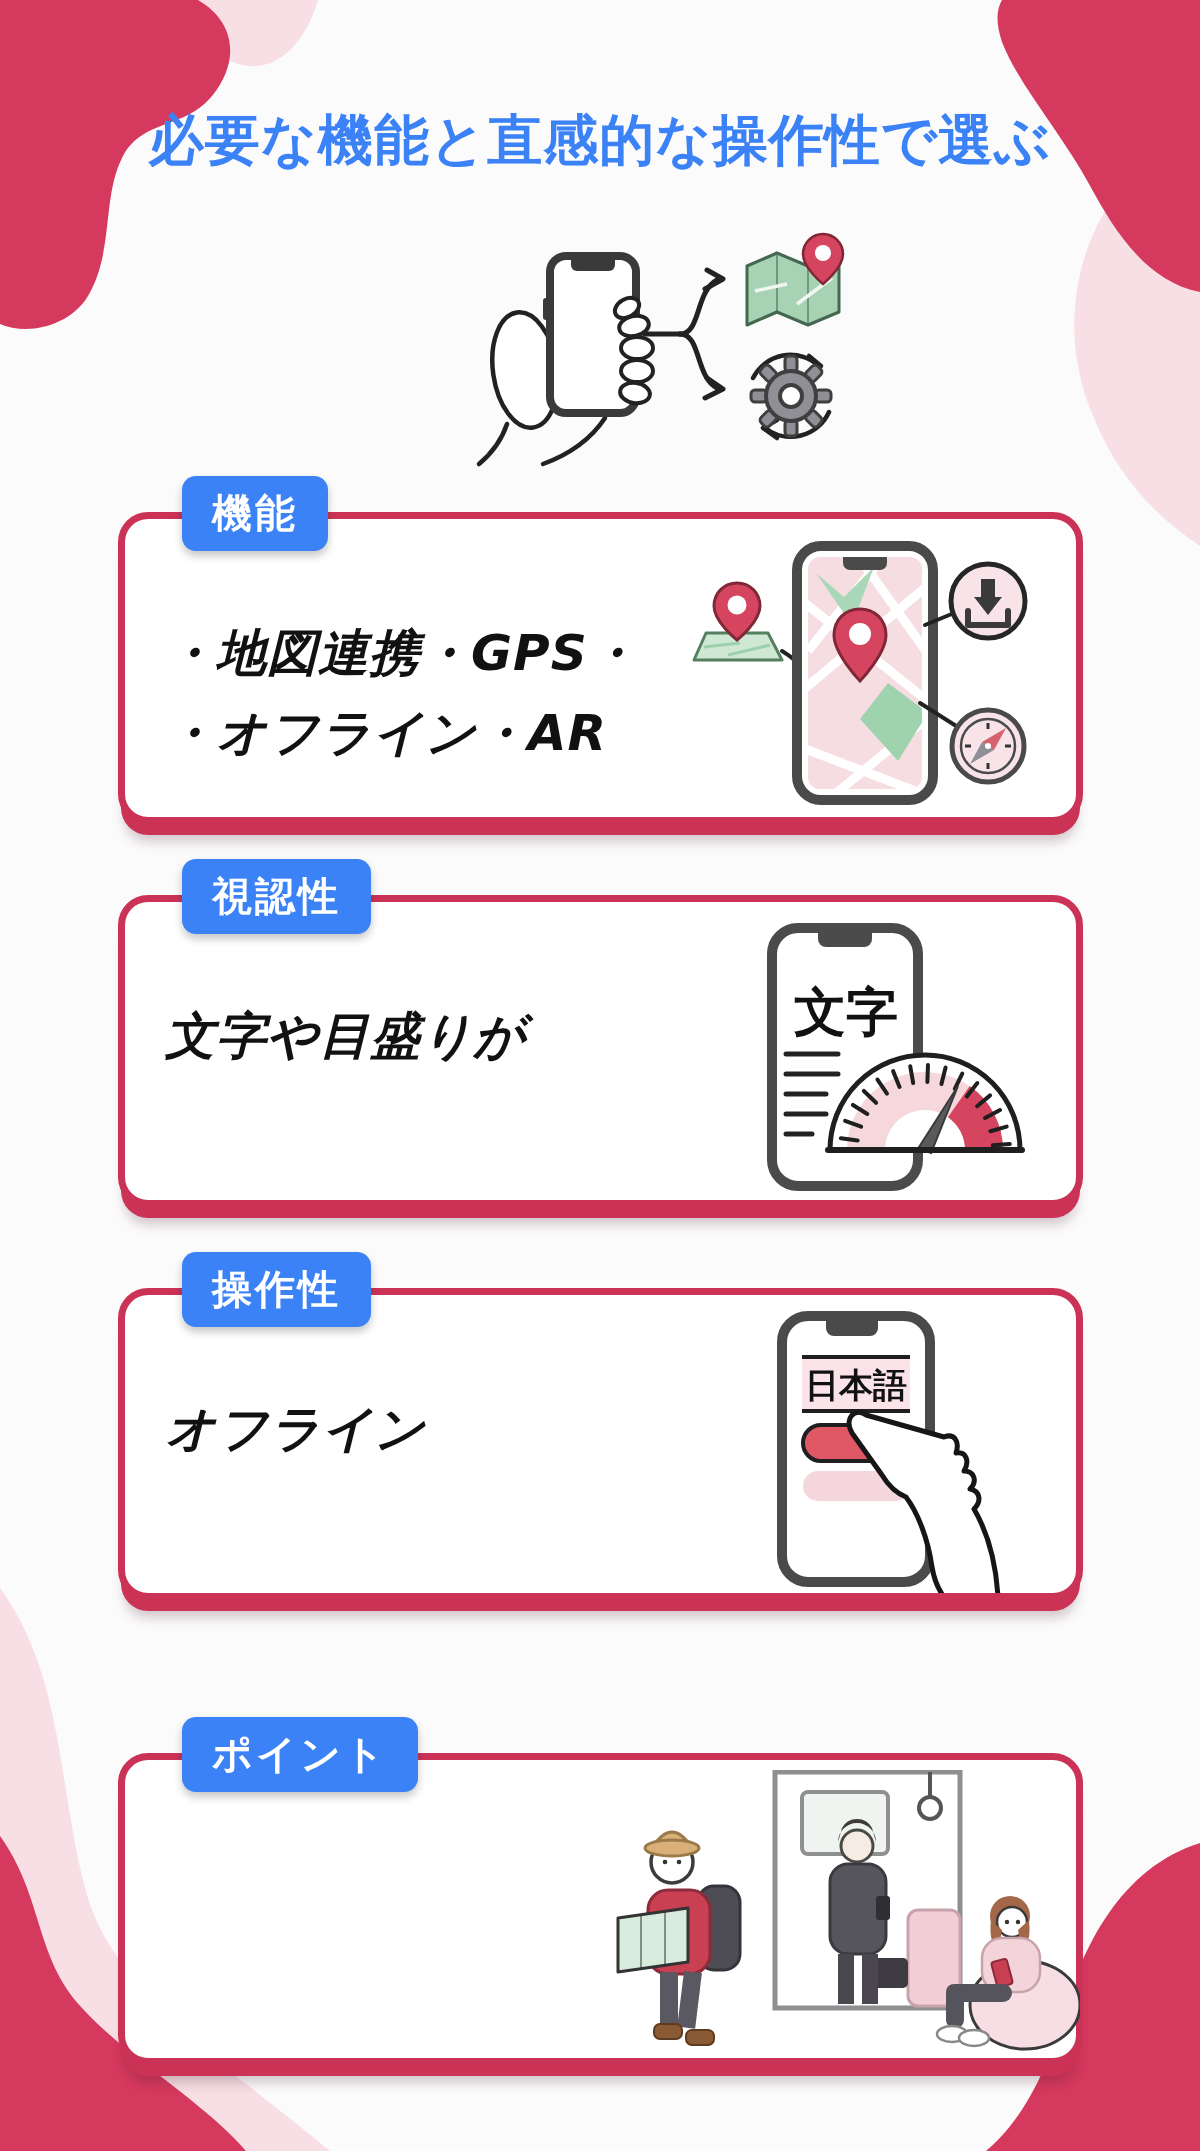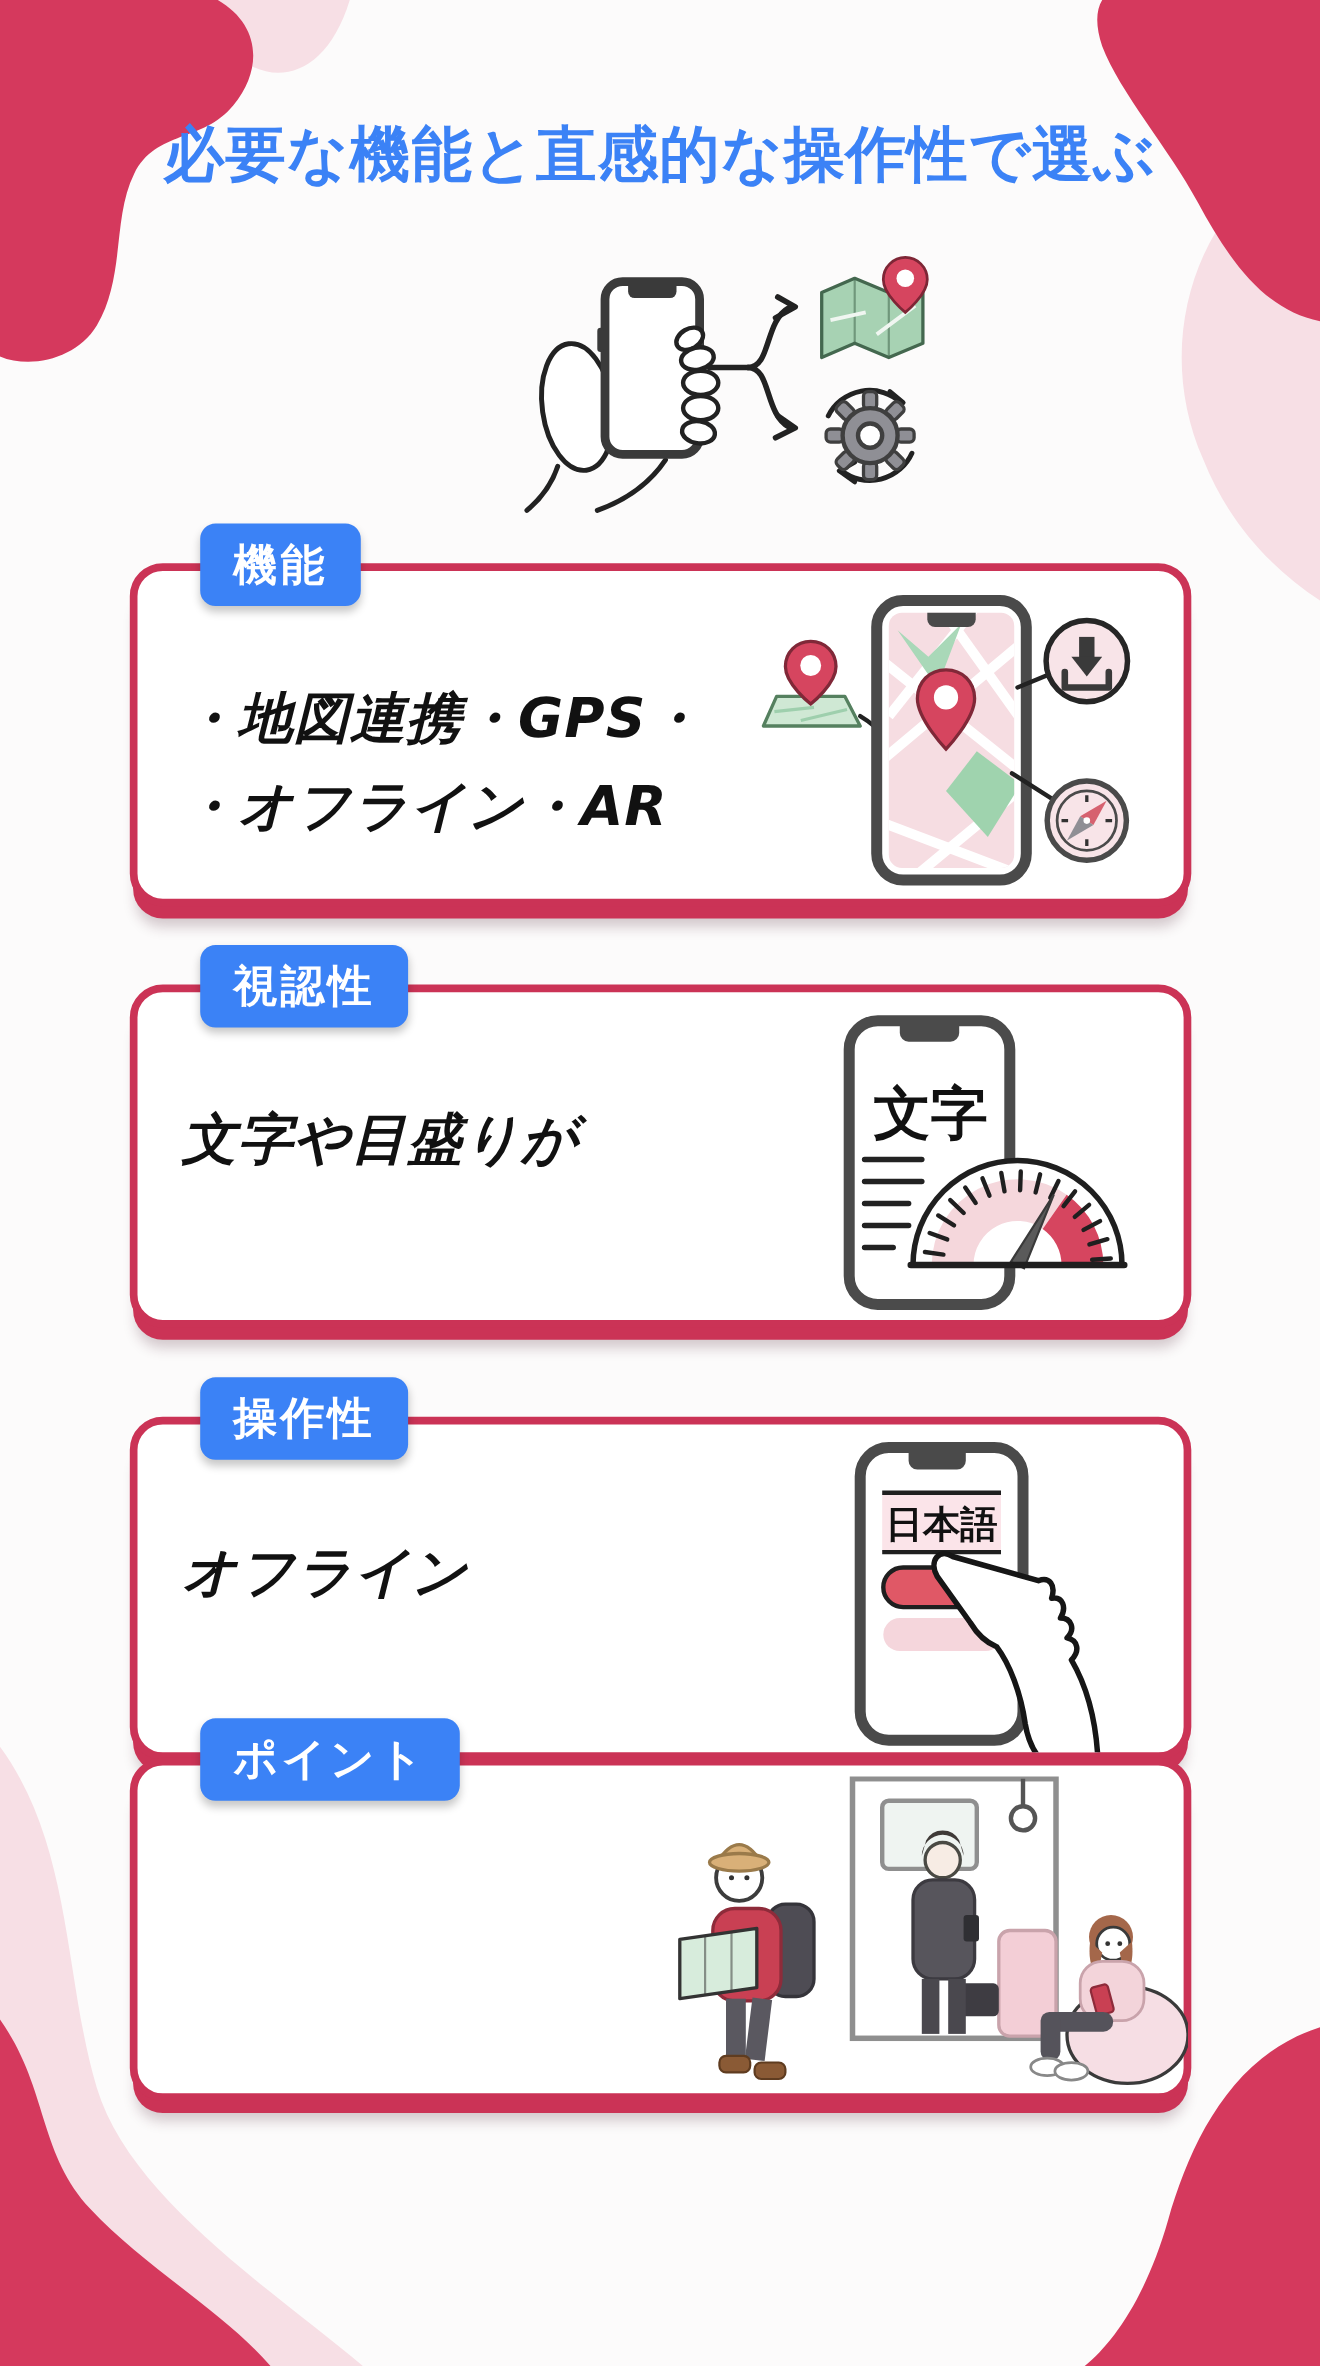--- a/index.html
+++ b/index.html
@@ -219,21 +219,21 @@
       <line x1="32" y1="52" x2="140" y2="52" stroke="#1f1f1f" stroke-width="4"></line>
       <line x1="32" y1="106" x2="140" y2="106" stroke="#1f1f1f" stroke-width="4"></line>
       <text x="86" y="92" font-size="34" fill="#111" text-anchor="middle">日本語</text>
       <rect x="33" y="120" width="108" height="36" rx="18" fill="#e05866" stroke="#1f1f1f" stroke-width="4"></rect>
       <rect x="33" y="166" width="108" height="30" rx="15" fill="#f5d6dc"></rect>
     </g>
     <path d="M96,110 C84,102 74,114 82,128 L112,170 C118,180 126,188 136,192 C148,208 158,234 162,262 C164,274 168,284 174,292 L228,292 C226,258 218,228 204,204 C212,196 210,186 200,184 C208,176 204,166 194,166 C200,156 196,146 186,148 C190,136 184,128 174,132 Z" fill="#fff" stroke="#161616" stroke-width="5" stroke-linejoin="round"></path>
   </svg>
 </div>
 
-<div class="card" style="top:1598px">
+<div class="card" style="top:1753px">
   <div class="badge">ポイント</div>
   <svg class="illu" style="left:485px;top:10px" width="470" height="285" viewBox="0 0 470 285">
     <g>
       <rect x="165" y="2" width="185" height="236" fill="#fff" stroke="#8f8f8f" stroke-width="5"></rect>
       <rect x="192" y="22" width="86" height="62" rx="6" fill="#eff4f1" stroke="#8f8f8f" stroke-width="4"></rect>
       <line x1="320" y1="2" x2="320" y2="26" stroke="#555" stroke-width="4"></line>
       <circle cx="320" cy="38" r="11" fill="none" stroke="#555" stroke-width="4"></circle>
       <rect x="298" y="140" width="52" height="96" rx="10" fill="#f3ced6" stroke="#c9a3ab" stroke-width="3"></rect>
       <path d="M228,72 a19,19 0 0 1 38,0 l-4,-14 a17,17 0 0 0 -30,0 Z" fill="#3f3a38"></path>
       <circle cx="247" cy="76" r="16" fill="#f7ece4" stroke="#4a4a44" stroke-width="3"></circle>

